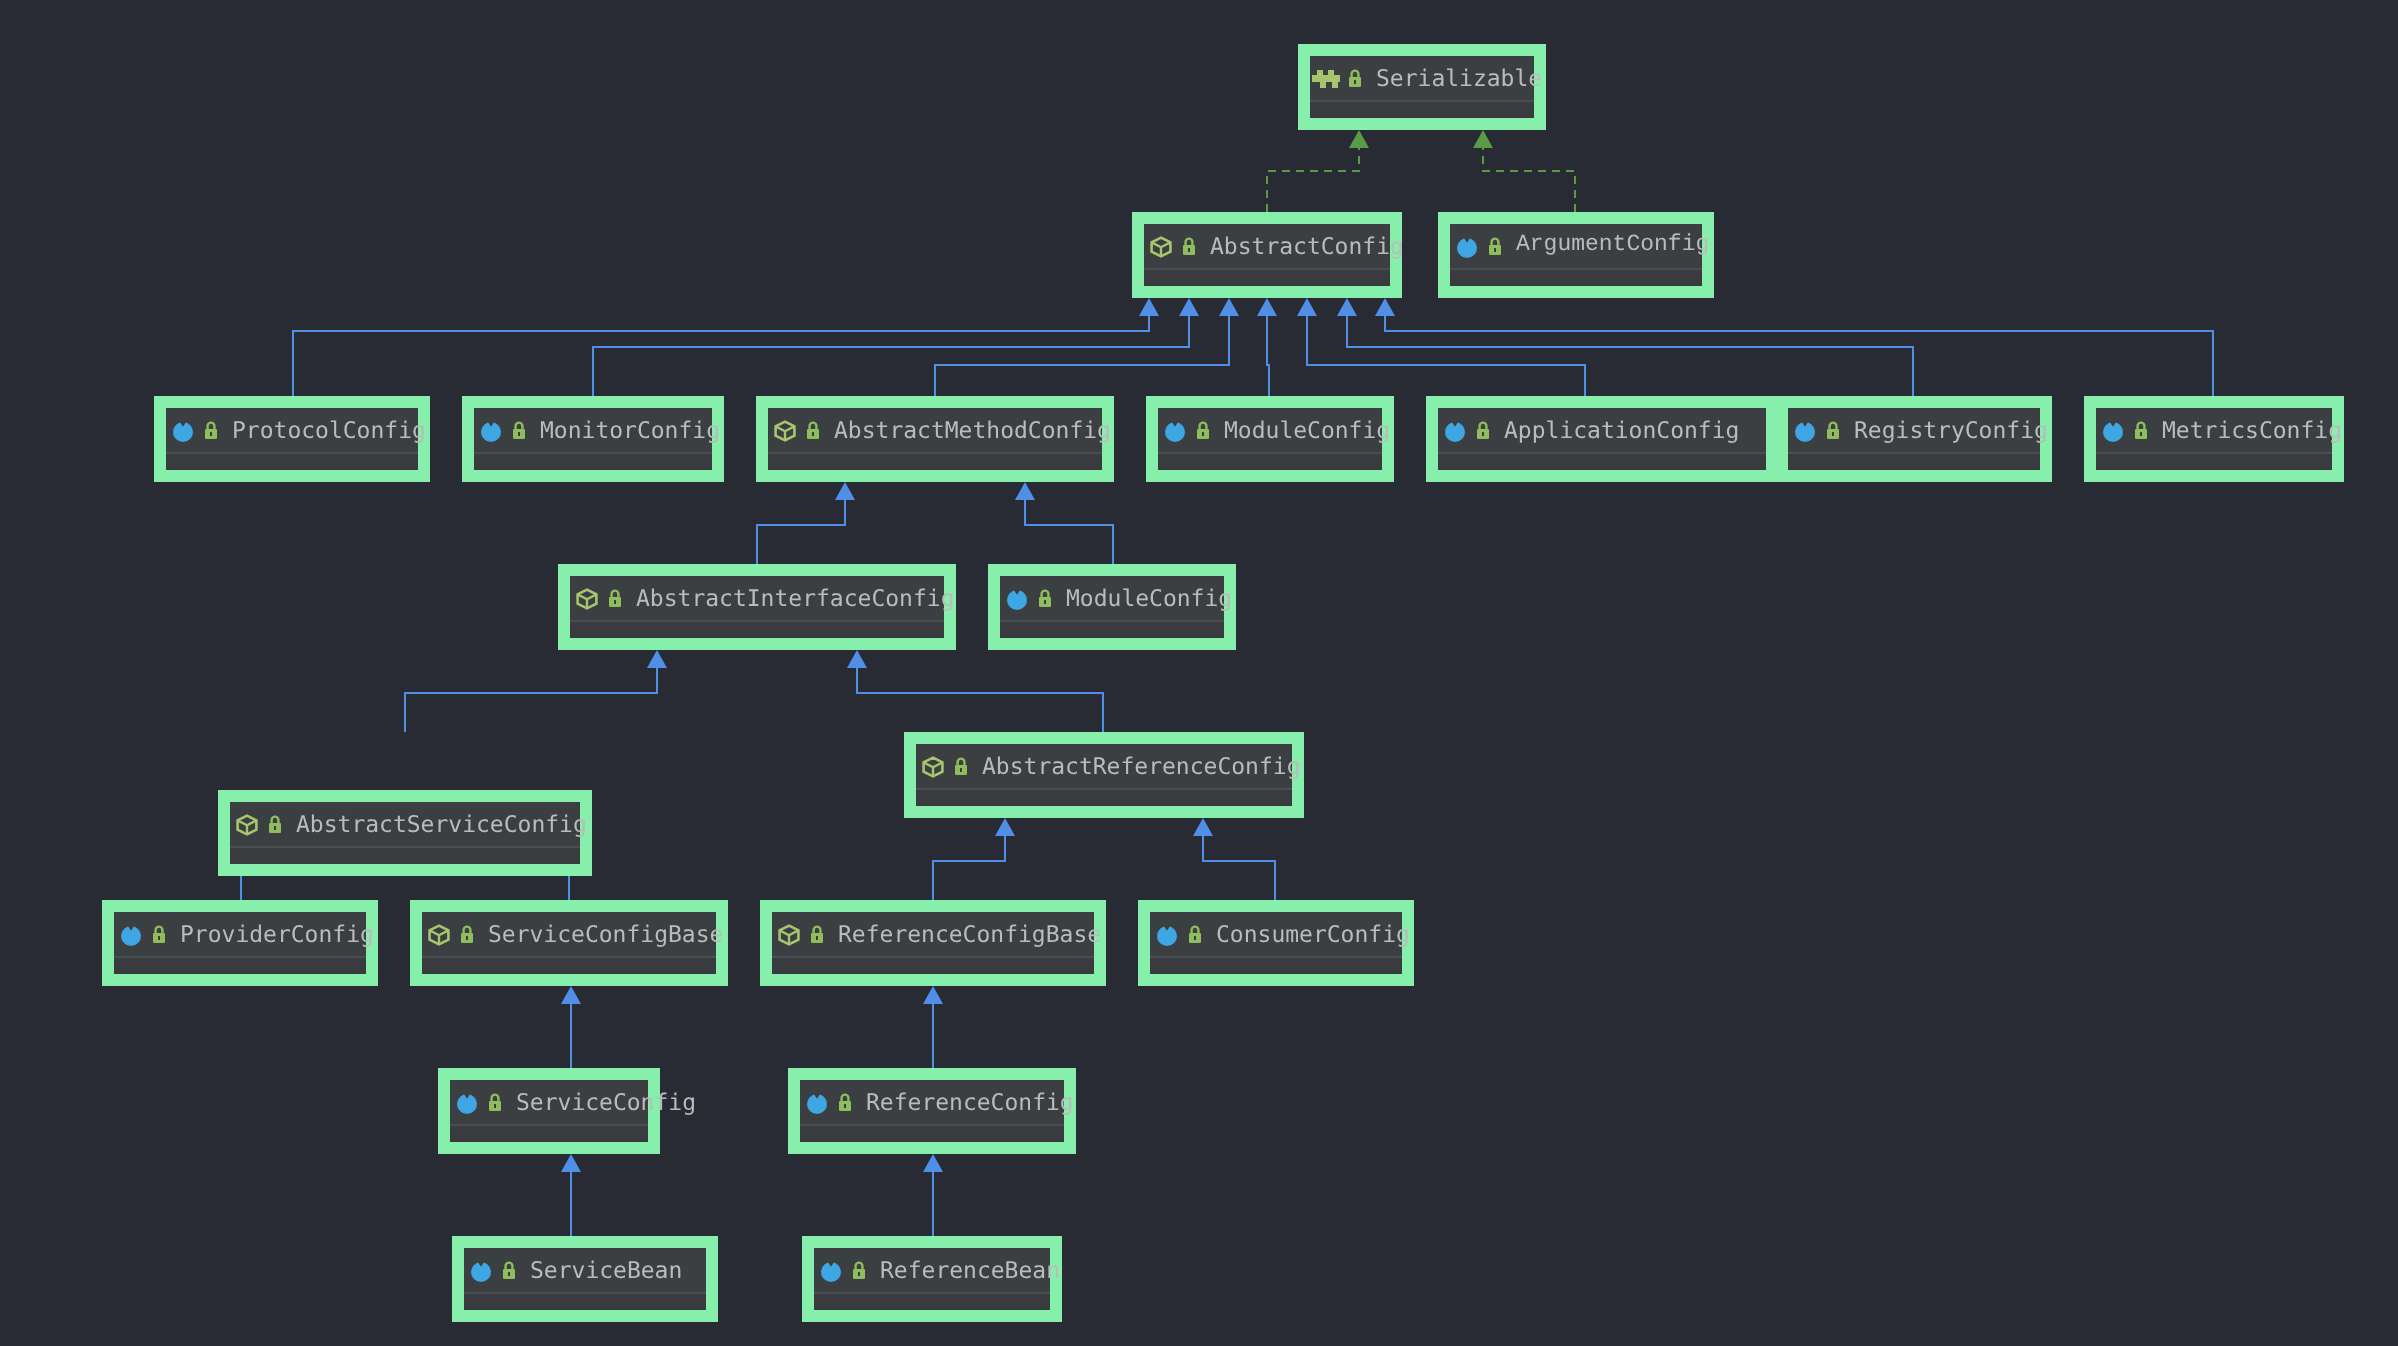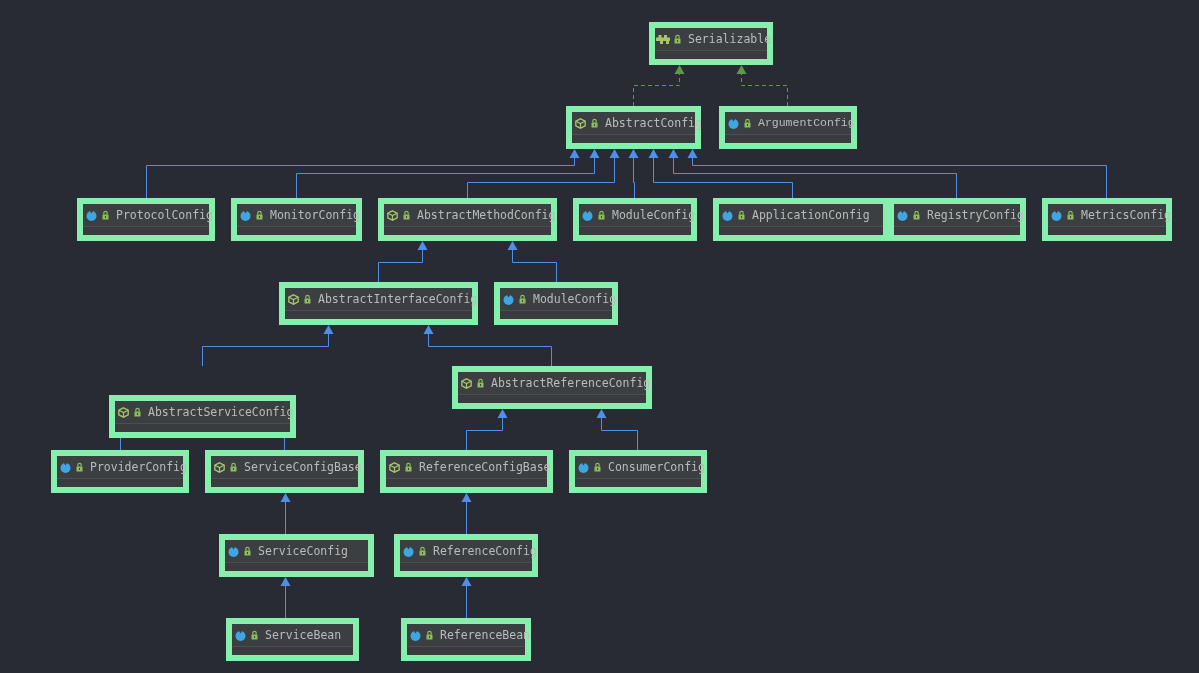--- a/index.html
+++ b/index.html
@@ -368,21 +368,21 @@
           <use href="#i-class"></use>
         </svg>
       <svg class="lock">
           <use href="#i-lock"></use>
         </svg>
       <span class="lbl">ConsumerConfig</span>
     </div>
     <div class="body-sec"></div>
   </div>
 
-  <div class="node" style="left:219px;top:534px;width:155px;">
+  <div class="node" style="left:219px;top:534px;width:111px;">
     <div class="hdr">
       <svg class="kind">
           <use href="#i-class"></use>
         </svg>
       <svg class="lock">
           <use href="#i-lock"></use>
         </svg>
       <span class="lbl">ServiceConfig</span>
     </div>
     <div class="body-sec"></div>

